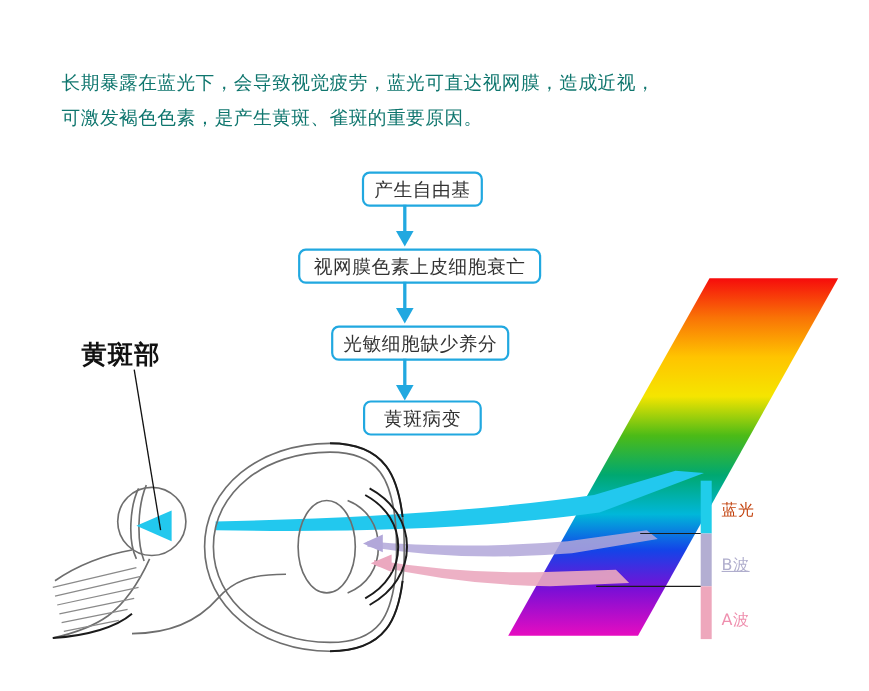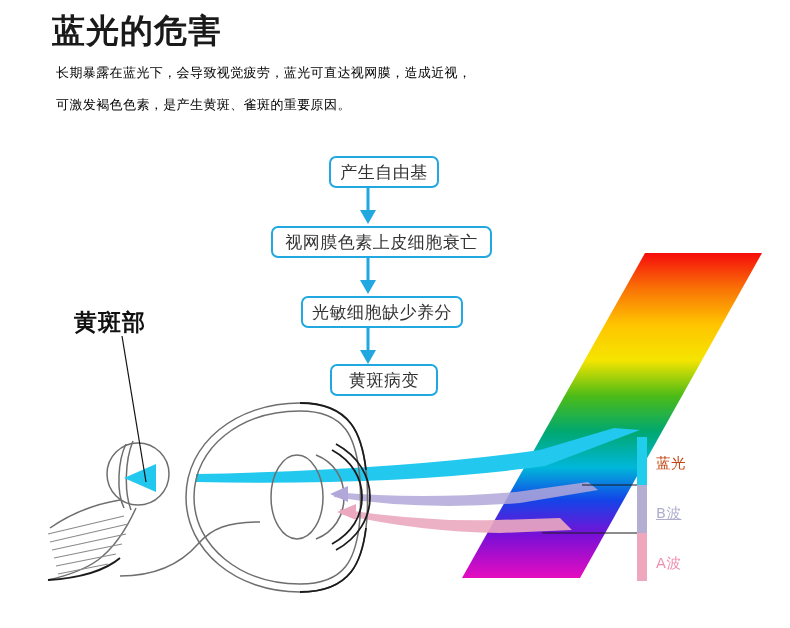--- a/index.html
+++ b/index.html
@@ -26,22 +26,22 @@
     font-size: 33px;
     font-weight: bold;
     color: #1a1a1a;
     letter-spacing: 1px;
     line-height: 1.1;
     white-space: nowrap;
   }
   .subtitle-line {
     position: absolute;
     left: 56px;
-    font-size: 13px;
-    color: #000000;
+    font-size: 17px;
+    color: #0f766e;
     letter-spacing: 0.4px;
     white-space: nowrap;
   }
   #subtitle-line-1 { top: 64px; }
   #subtitle-line-2 { top: 96px; }
 
   
   .flow-box {
     position: absolute;
     box-sizing: border-box;
@@ -101,21 +101,20 @@
   }
   #legend-label-0 { top: 454px; color: #c2410c; }
   #legend-label-1 { top: 504px; color: #b0aecd; text-decoration: underline; }
   #legend-label-2 { top: 554px; color: #ef8fae; }
 </style>
 </head>
 <body>
 
 <div id="page">
 
-  <div id="header-title">蓝光的危害</div>
 
   <div class="subtitle-line" id="subtitle-line-1">长期暴露在蓝光下，会导致视觉疲劳，蓝光可直达视网膜，造成近视，</div>
 
   <div class="subtitle-line" id="subtitle-line-2">可激发褐色色素，是产生黄斑、雀斑的重要原因。</div>
 
   <svg id="artwork" viewBox="0 0 790 628">
     <defs>
       <linearGradient id="spectrumGrad" x1="0" y1="0" x2="0" y2="1">
         <stop offset="0%" stop-color="#f60c0c"></stop>
         <stop offset="11%" stop-color="#f97306"></stop>

